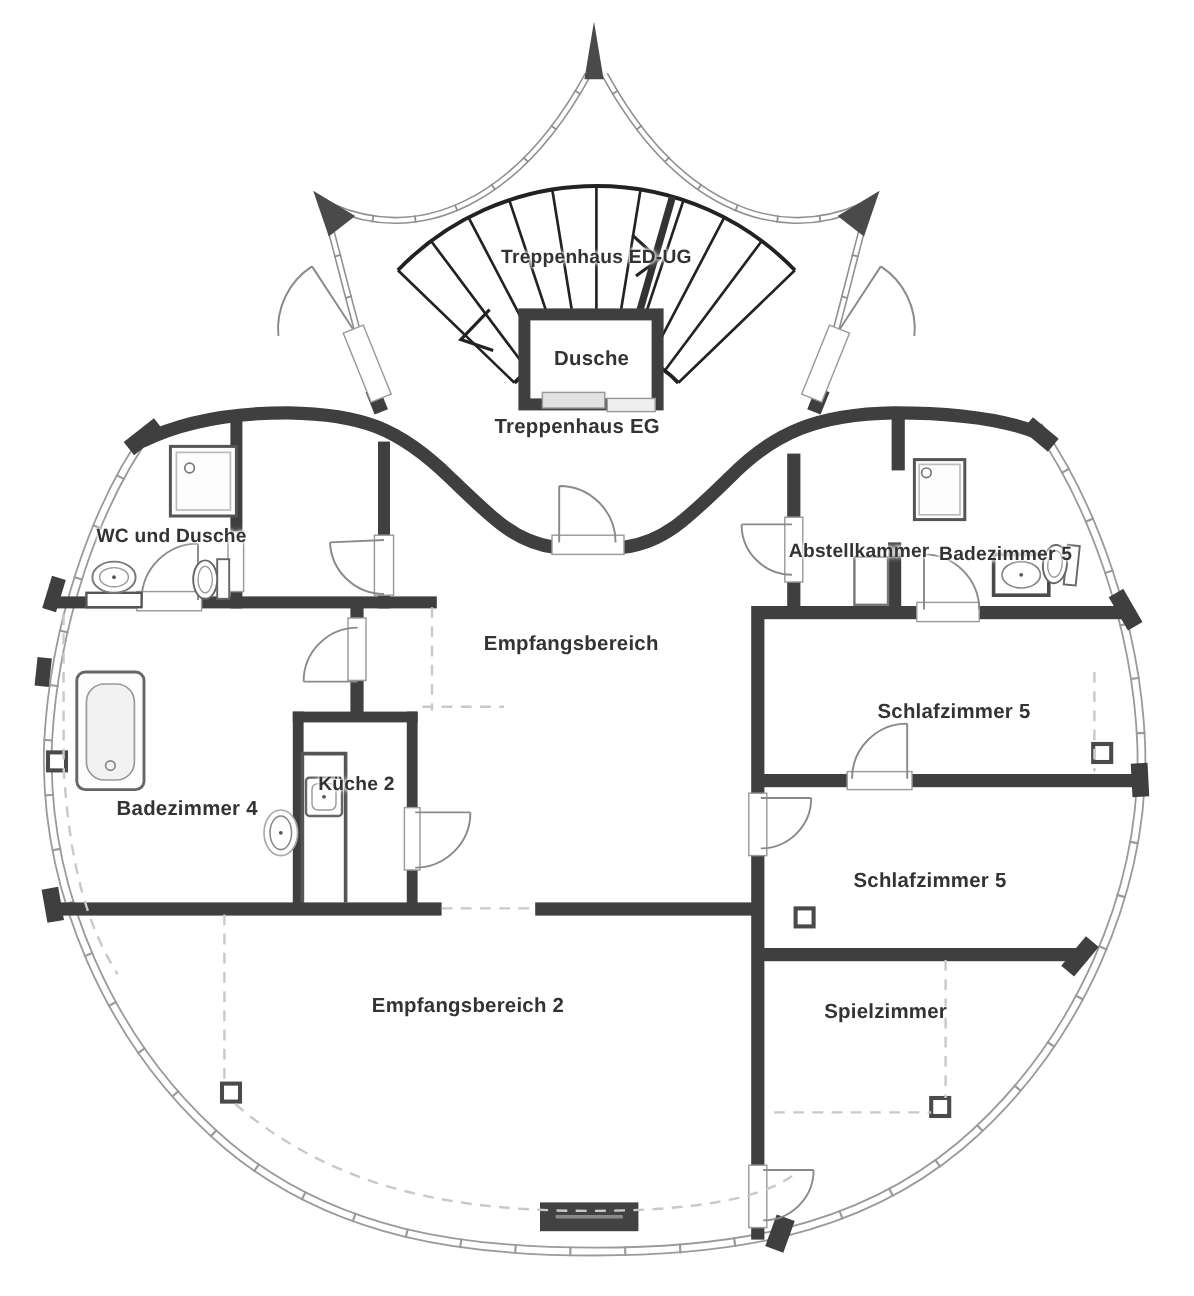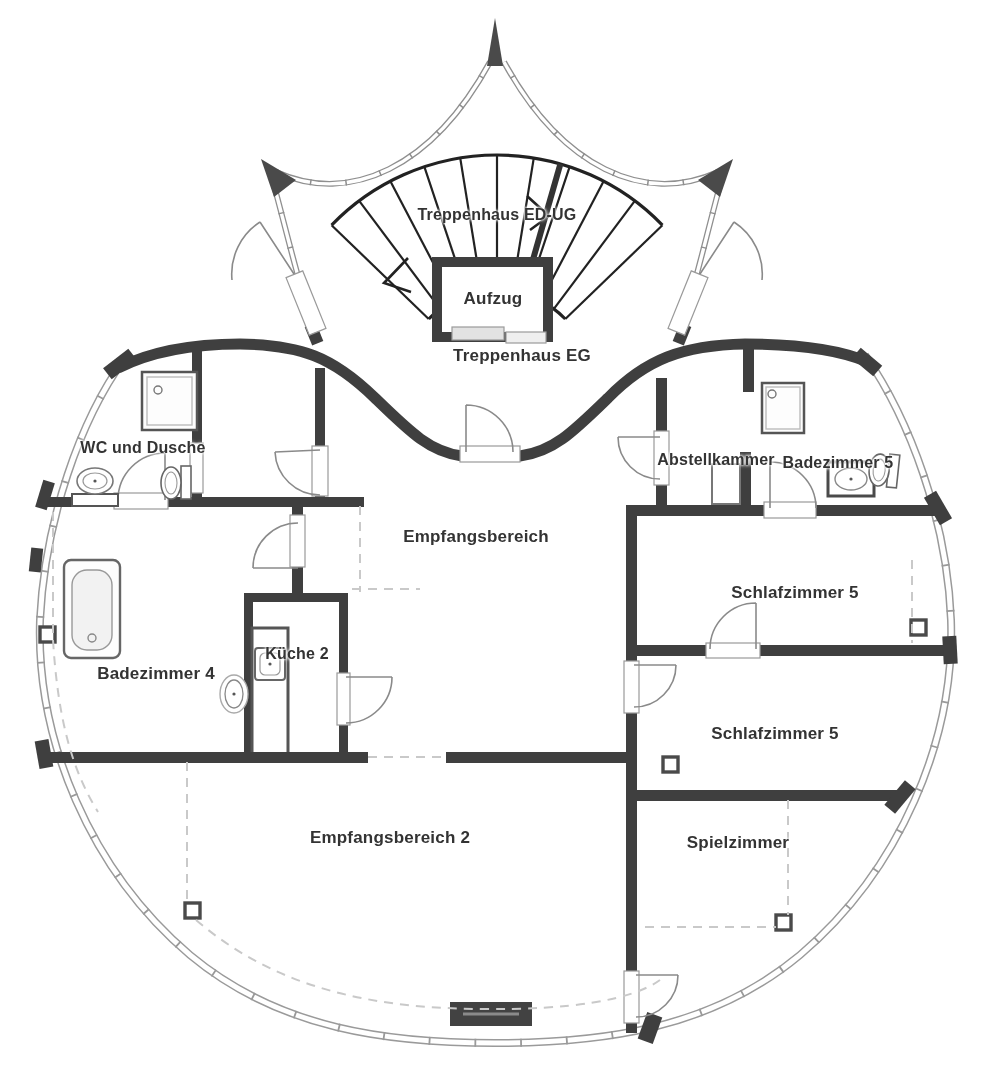--- a/index.html
+++ b/index.html
@@ -228,22 +228,22 @@
     <path d="M53,512 V640 C 58,720 72,770 98,812"></path>
     <path d="M187,762 V903"></path>
     <path d="M196,920 C 280,992 380,1008 480,1009 C 572,1010 632,1000 660,980"></path>
     <path d="M788,800 V915"></path>
     <path d="M645,927 H776"></path>
     <path d="M912,560 V643"></path>
   </g>
 </svg>
 
   <div class="room-label small" style="left:497px;top:215px">Treppenhaus ED-UG</div>
-  <div class="room-label" style="left:493px;top:299px">Aufzug</div>
-  <div class="room-label" style="left:522px;top:356px">Treppenhaus EG</div>
+  <div class="room-label" style="left:493px;top:299px">Dusche</div>
+  <div class="room-label" style="left:481px;top:356px">Treppenhaus EG</div>
   <div class="room-label small" style="left:143px;top:448px">WC und Dusche</div>
   <div class="room-label small" style="left:716px;top:460px">Abstellkammer</div>
   <div class="room-label small" style="left:838px;top:463px">Badezimmer 5</div>
   <div class="room-label" style="left:476px;top:537px">Empfangsbereich</div>
   <div class="room-label" style="left:795px;top:593px">Schlafzimmer 5</div>
   <div class="room-label" style="left:156px;top:674px">Badezimmer 4</div>
   <div class="room-label small" style="left:297px;top:654px">Küche 2</div>
   <div class="room-label" style="left:775px;top:734px">Schlafzimmer 5</div>
   <div class="room-label" style="left:390px;top:838px">Empfangsbereich 2</div>
   <div class="room-label" style="left:738px;top:843px">Spielzimmer</div>

